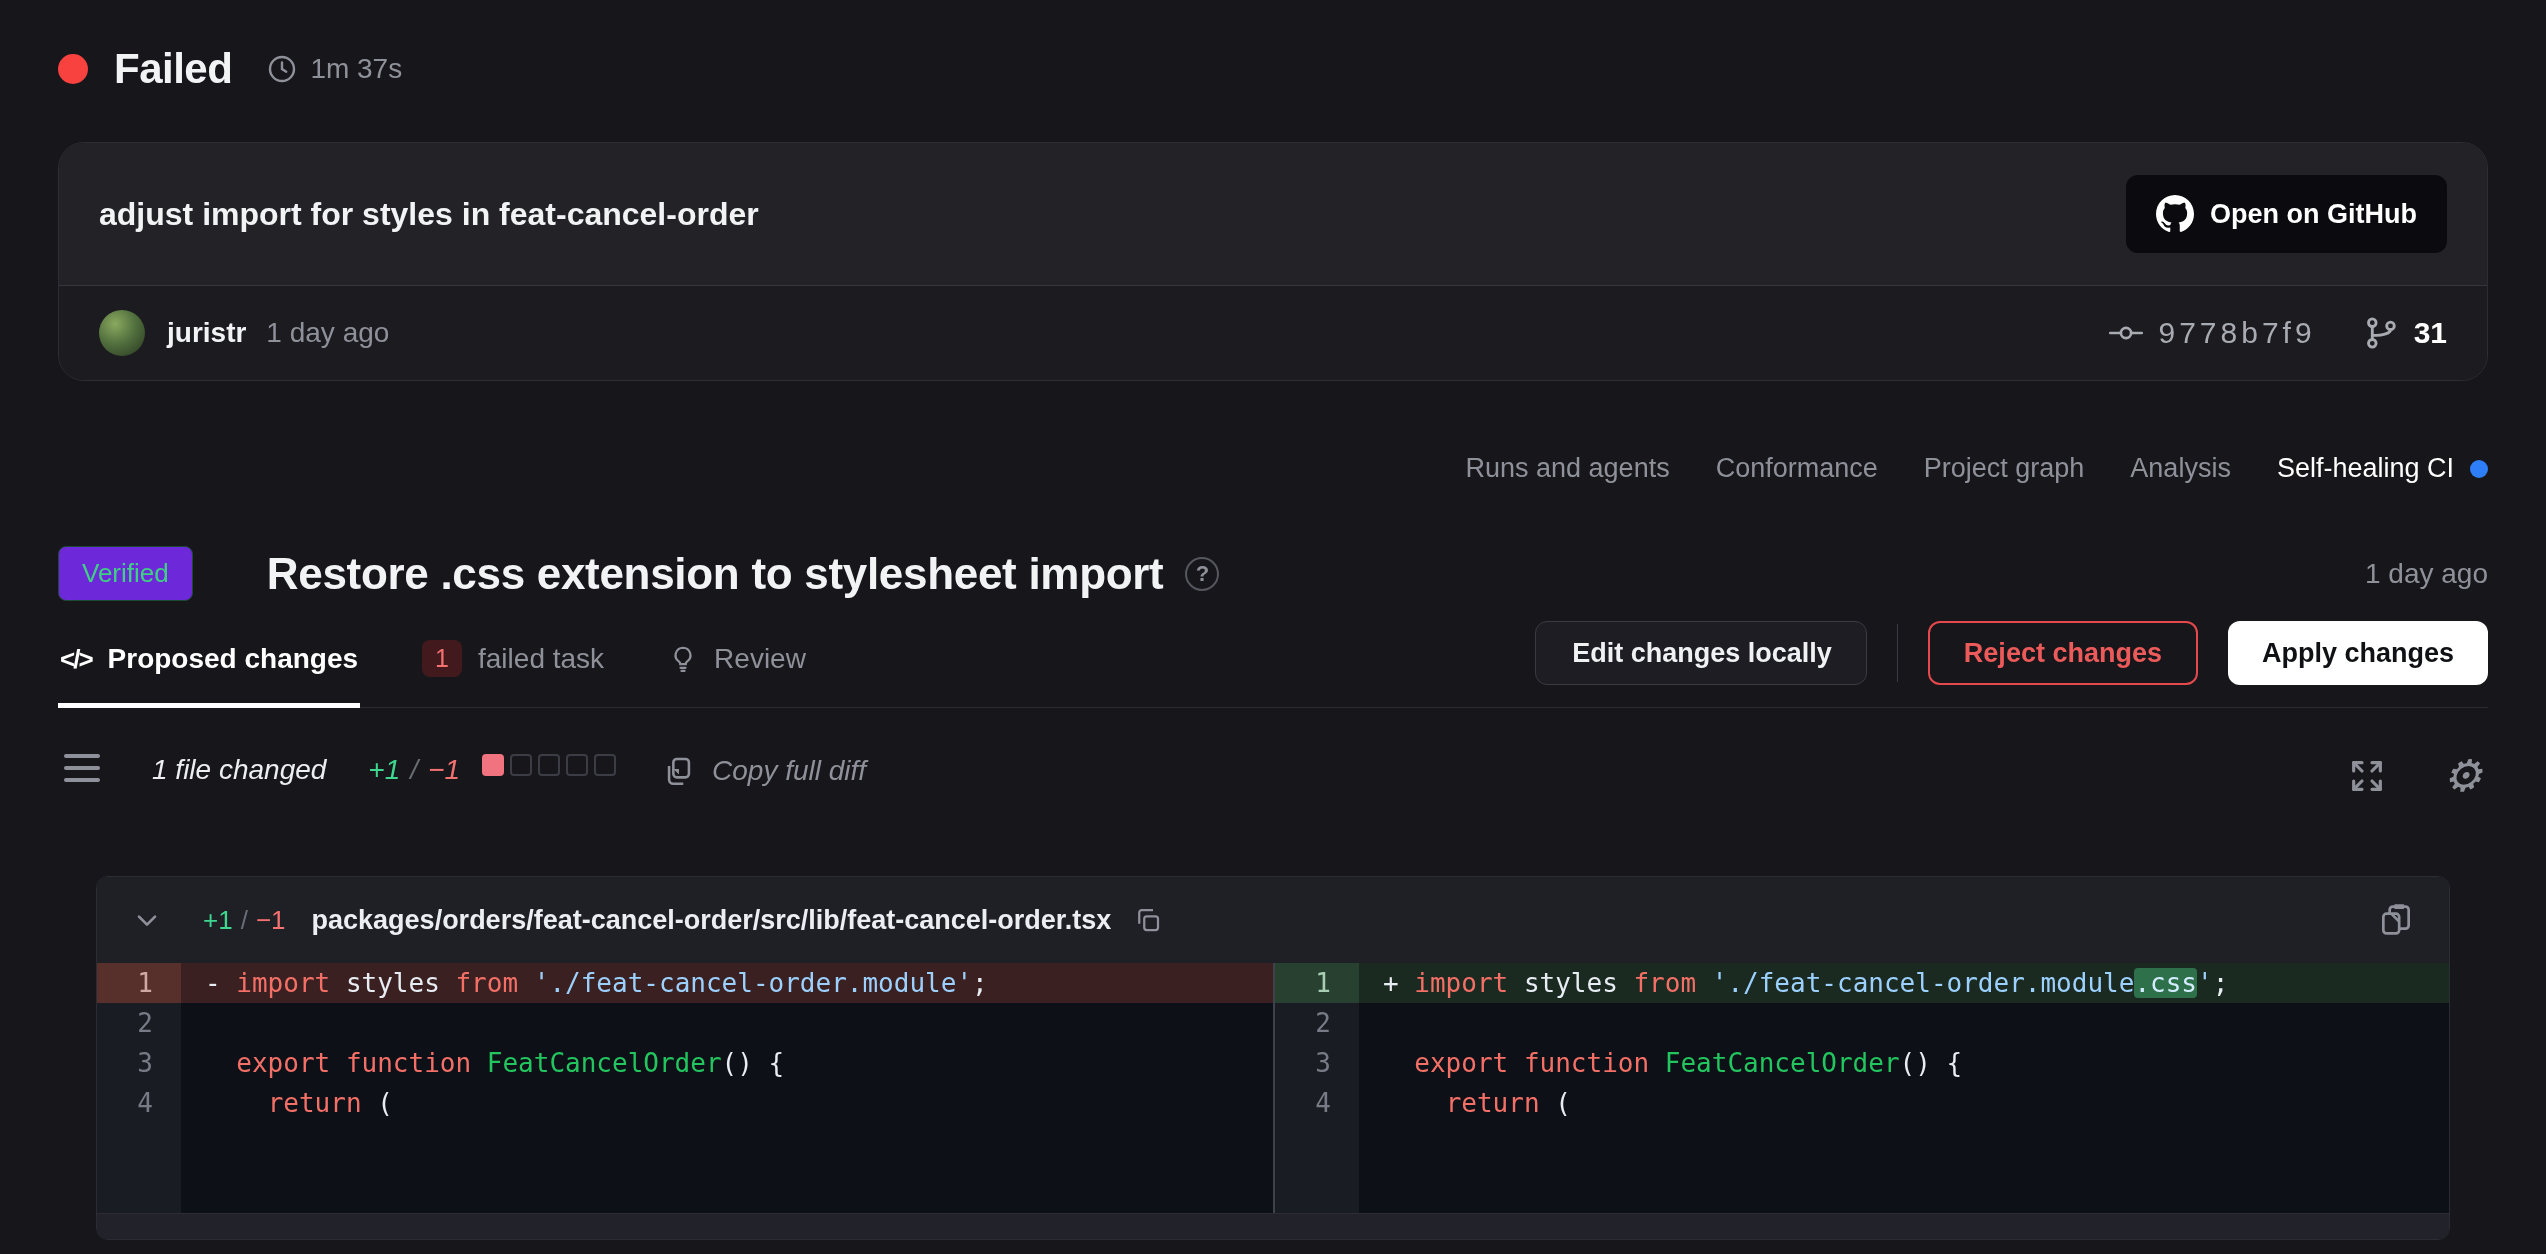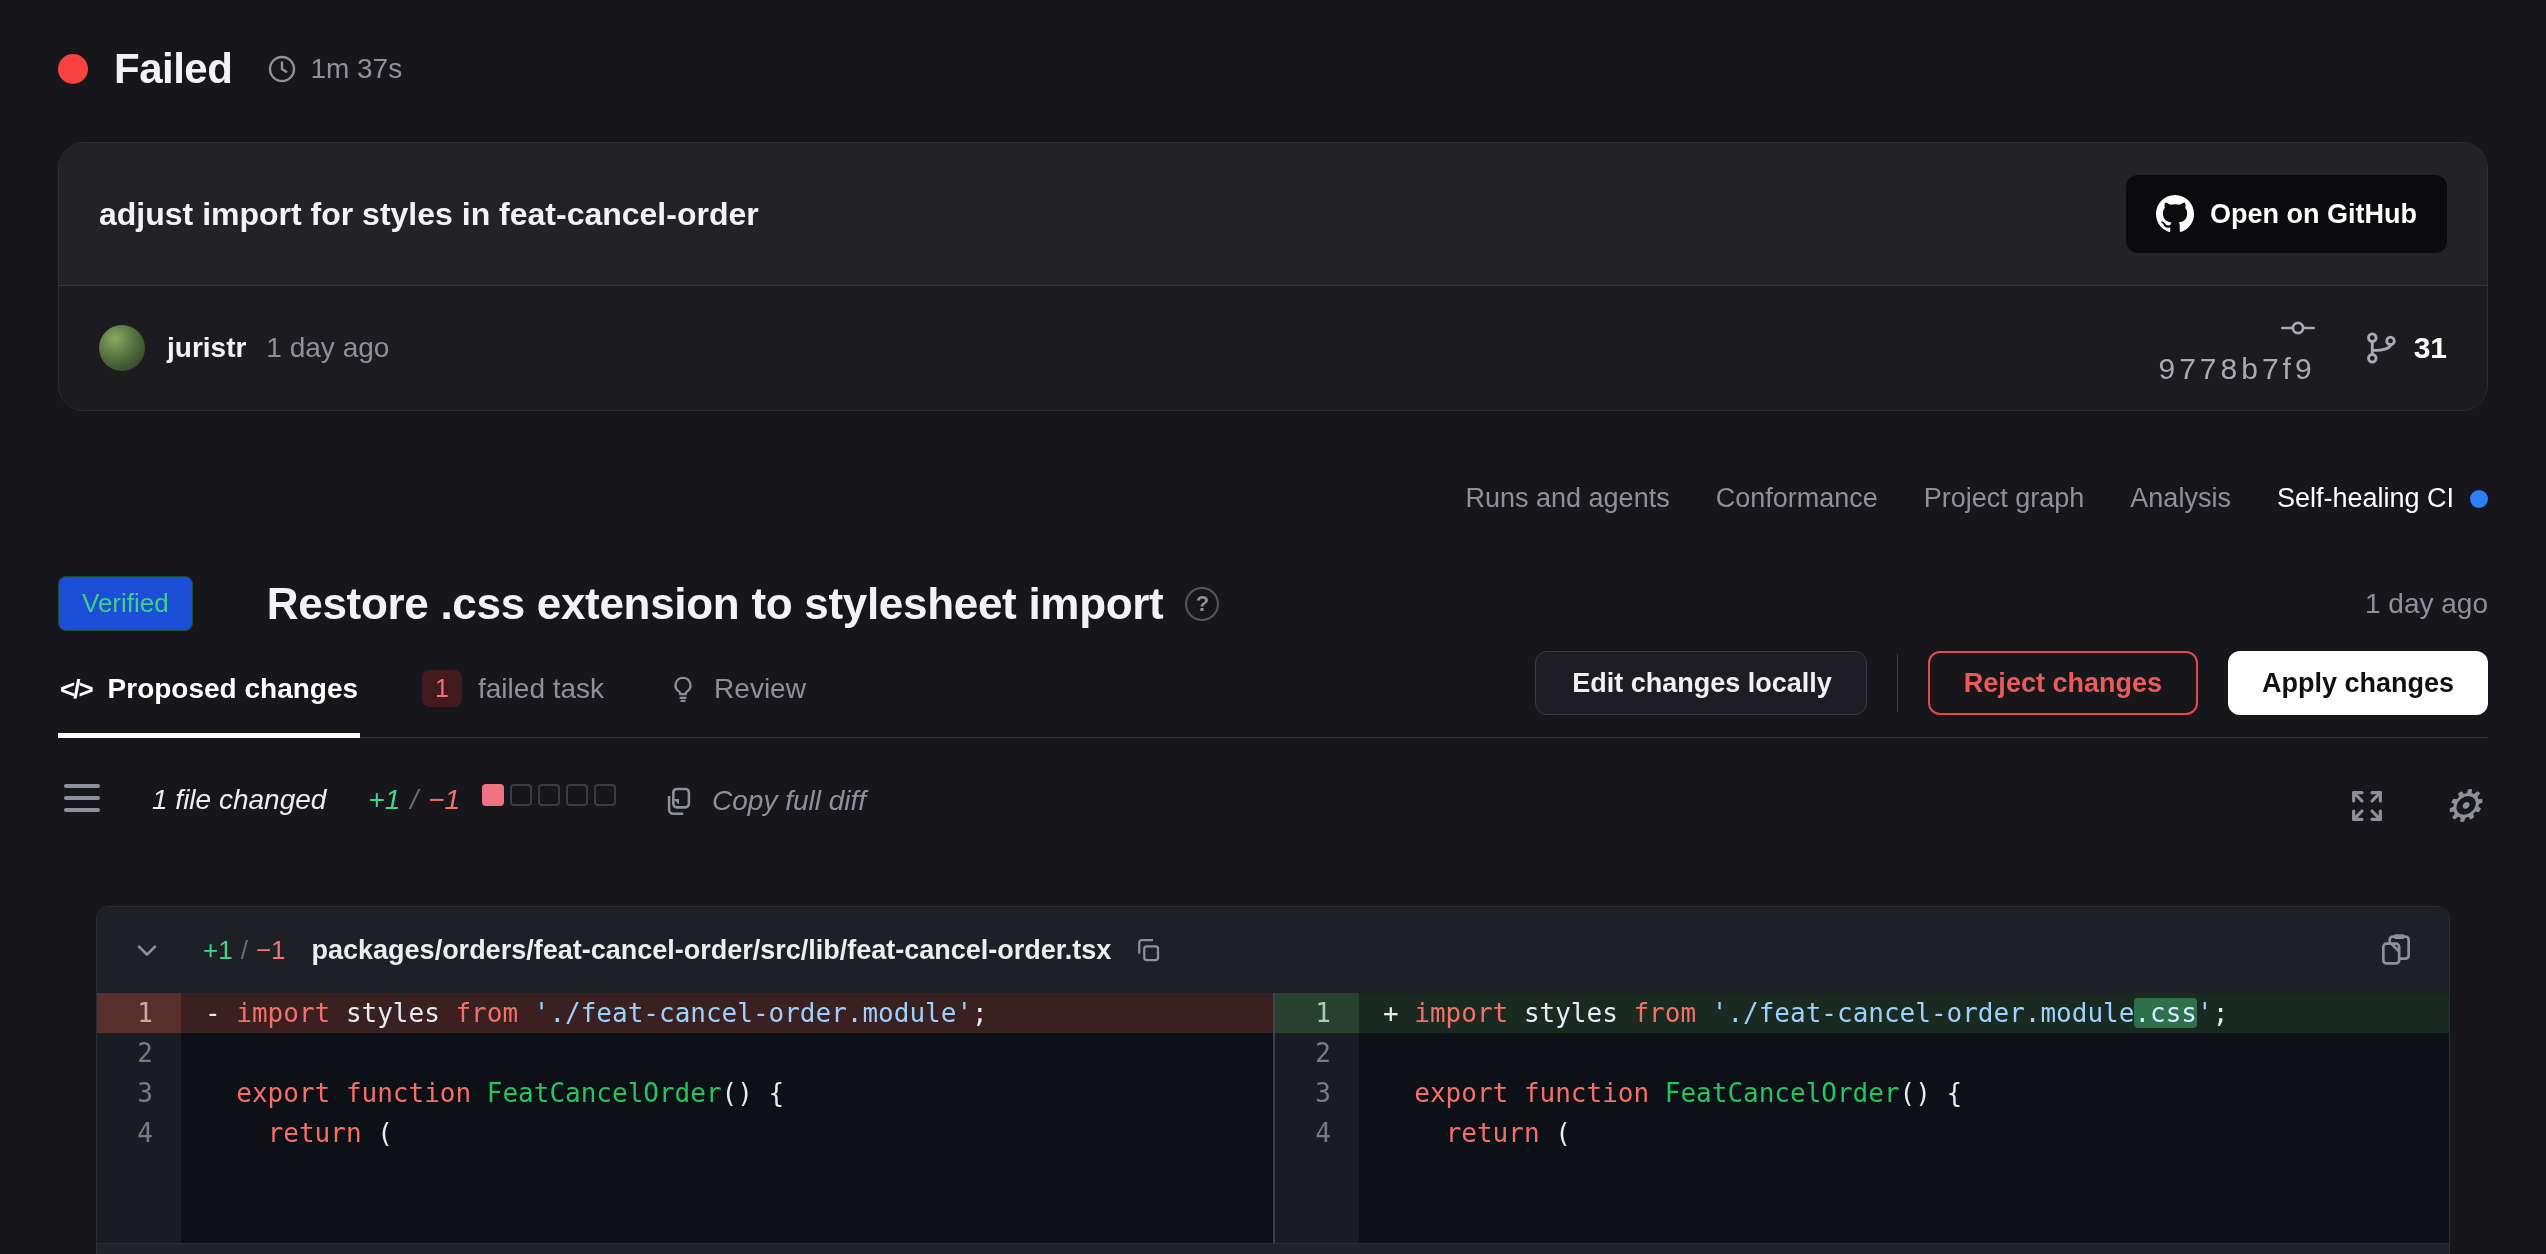--- a/index.html
+++ b/index.html
@@ -22,34 +22,34 @@
   .commit-card { margin-top:50px; border:1px solid #2d2d34; border-radius:26px; overflow:hidden; }
   .commit-card-top { background:#222227; display:flex; align-items:center; justify-content:space-between; padding:32px 40px; }
   .commit-title { font-size:32px; font-weight:700; }
   .gh-button { display:flex; align-items:center; gap:16px; background:#0a0a0f; border:none; color:#fff;
     font-family:inherit; font-size:27px; font-weight:600; padding:20px 30px; border-radius:12px; cursor:pointer; }
   .commit-card-bottom { background:#1b1b20; border-top:1px solid #36363d; display:flex; align-items:center; padding:24px 40px; }
   .avatar { width:46px; height:46px; border-radius:50%; background:radial-gradient(circle at 35% 30%, #8aa95f 0%, #53713f 45%, #27351f 100%); margin-right:22px; flex-shrink:0; }
   .commit-author { font-size:28px; font-weight:700; margin-right:20px; }
   .commit-time { font-size:28px; color:#8f919a; }
   .commit-right { margin-left:auto; display:flex; align-items:center; gap:46px; }
-  .sha-wrap { display:flex; align-items:flex-end; gap:6px; color:#a9abb3;flex-direction:column; }
+  .sha-wrap { display:flex; align-items:center; gap:14px; color:#a9abb3; }
   .sha-text { font-size:30px; letter-spacing:4px; color:#a9abb3; }
   .branch-wrap { display:flex; align-items:center; gap:14px; }
   .branch-count { font-size:30px; font-weight:600; color:#fff; }
 
   
   .nav-row { margin-top:72px; display:flex; justify-content:flex-end; align-items:center; gap:46px; }
   .nav-item { font-size:27px; color:#8f919a; cursor:pointer; display:flex; align-items:center; }
   .nav-item.active { color:#ffffff; }
   .nav-blue-dot { width:18px; height:18px; border-radius:50%; background:#2e7ef7; margin-left:16px; }
 
   
   .fix-row { margin-top:62px; display:flex; align-items:center; }
-  .verified-badge { font-size:26px; color:#3ed183; background:#1d4ed8; border:1px solid #1c4a33; border-radius:8px; padding:11px 23px; }
+  .verified-badge { font-size:26px; color:#3ed183; background:#6d28d9; border:1px solid #1c4a33; border-radius:8px; padding:11px 23px; }
   .fix-title { font-size:44px; font-weight:700; margin-left:74px; letter-spacing:-0.3px; }
   .help-icon { width:34px; height:34px; border:2px solid #55565e; border-radius:50%; color:#8f919a; font-size:22px; font-weight:700;
     display:flex; align-items:center; justify-content:center; margin-left:22px; cursor:pointer; }
   .fix-time { margin-left:auto; font-size:28px; color:#8f919a; }
 
   
   .tabs-row { margin-top:20px; display:flex; align-items:flex-end; border-bottom:1px solid #2c2c33; }
   .tabs { display:flex; gap:60px; flex:1; }
   .tab { display:flex; align-items:center; gap:16px; font-size:28px; color:#8f919a; padding:14px 2px 30px; cursor:pointer; }
   .tab.active { color:#fff; font-weight:600; border-bottom:5px solid #fff; margin-bottom:-1px; padding-bottom:25px; }

